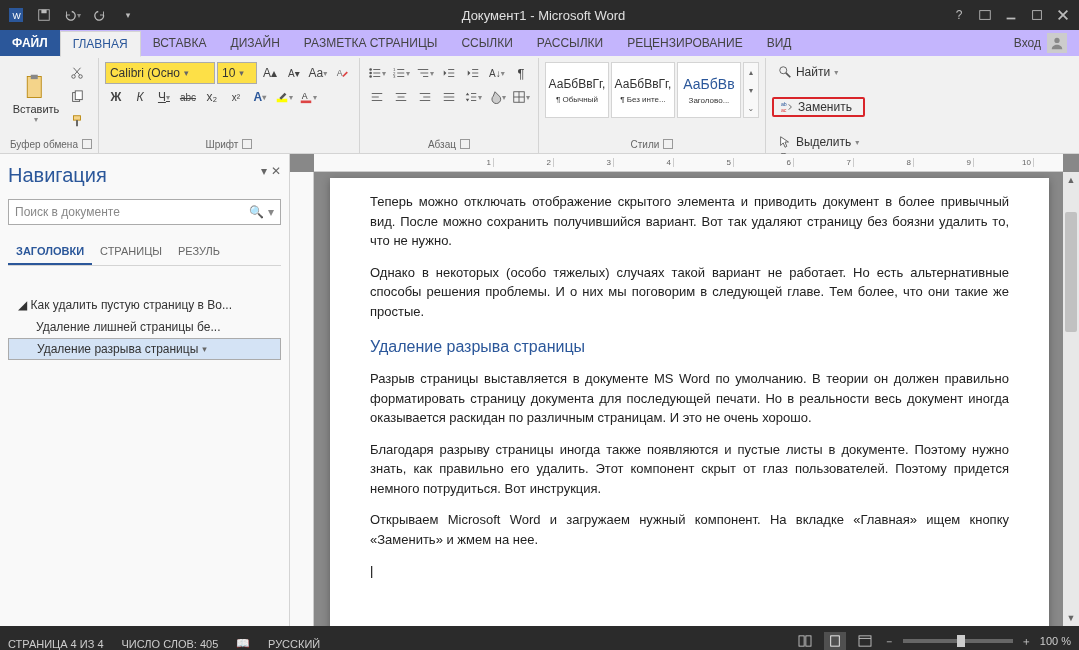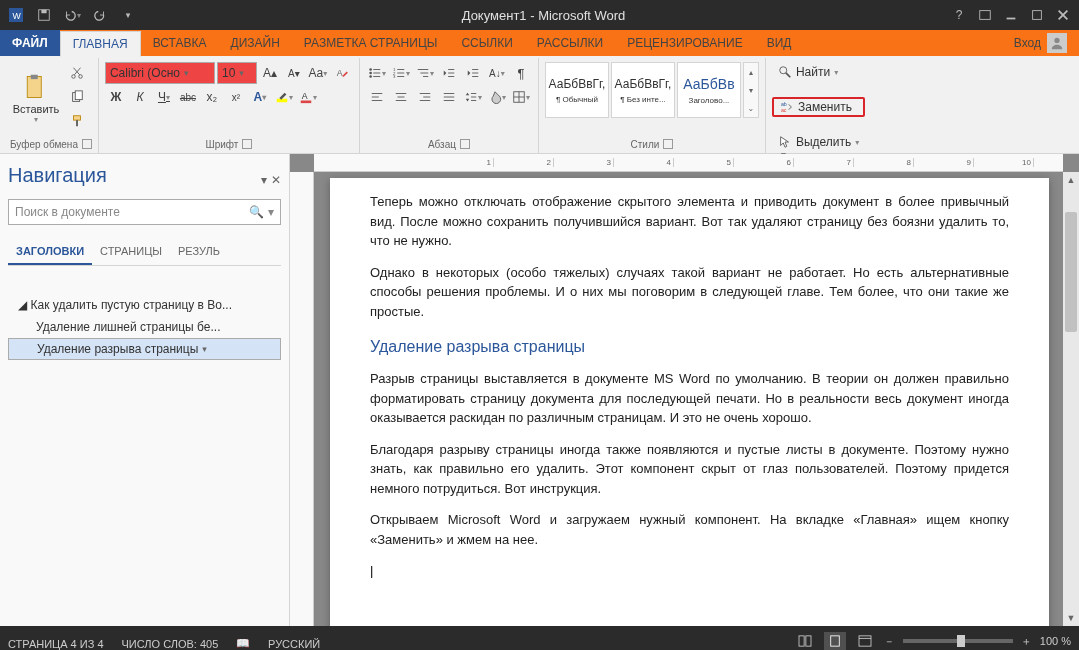--- a/index.html
+++ b/index.html
@@ -3,51 +3,51 @@
 <meta charset="utf-8">
 <style>
 * { margin:0; padding:0; box-sizing:border-box; font-family:"Segoe UI",Tahoma,sans-serif; }
 body { background:#2b2b2b; width:1079px; height:650px; overflow:hidden; font-size:12px; }
 .titlebar { height:30px; background:#2b2b2b; color:#ccc; display:flex; align-items:center; padding:0 4px; }
 .tb-left { display:flex; align-items:center; gap:4px; }
 .tb-btn { width:24px; height:22px; display:flex; align-items:center; justify-content:center; cursor:pointer; }
 .tb-btn svg { width:14px; height:14px; }
 .tb-center { flex:1; text-align:center; font-size:13px; color:#e0e0e0; }
 .tb-right { display:flex; align-items:center; gap:2px; }
-.ribbon-tabs { height:26px; background:#f97316; display:flex; align-items:stretch; border-bottom:none; }
+.ribbon-tabs { height:26px; background:#c4b5fd; display:flex; align-items:stretch; border-bottom:none; }
 .tab { padding:0 12px; display:flex; align-items:center; font-size:12px; color:#444; cursor:pointer; text-transform:uppercase; }
 .tab.file { background:#2b579a; color:#fff; font-weight:600; }
 .tab.active { color:#2b579a; border:1px solid #d4d4d4; border-bottom:1px solid #f1f1f1; background:#f1f1f1; position:relative; top:1px; }
 .signin { margin-left:auto; padding:0 12px; display:flex; align-items:center; font-size:12px; color:#444; gap:6px; }
 .avatar { width:20px; height:20px; background:#ccc; display:flex; align-items:center; justify-content:center; }
 .ribbon { height:98px; background:#f1f1f1; border-bottom:1px solid #d4d4d4; display:flex; padding:2px 4px 0 4px; }
 .group { display:flex; flex-direction:column; border-right:1px solid #d4d4d4; padding:0 6px; }
 .group-content { flex:1; display:flex; align-items:flex-start; gap:4px; padding-top:4px; }
 .group-label { height:18px; font-size:10px; color:#666; text-align:center; display:flex; align-items:center; justify-content:center; gap:4px; }
 .group-label .launcher { width:10px; height:10px; border:1px solid #999; cursor:pointer; }
 .big-btn { display:flex; flex-direction:column; align-items:center; justify-content:center; width:52px; height:72px; cursor:pointer; font-size:11px; color:#333; }
 .big-btn svg { width:28px; height:28px; margin-bottom:2px; }
 .col { display:flex; flex-direction:column; gap:2px; }
 .row { display:flex; align-items:center; gap:2px; }
 .mini { width:22px; height:22px; display:flex; align-items:center; justify-content:center; cursor:pointer; color:#444; }
 .mini svg { width:14px; height:14px; }
-.sel { height:22px; border:1px solid #ababab; background:#ef4444; padding:0 19px 0 4px; font-size:12px; display:flex; align-items:center; cursor:pointer; color:#333; }
+.sel { height:22px; border:1px solid #ababab; background:#fde047; padding:0 19px 0 4px; font-size:12px; display:flex; align-items:center; cursor:pointer; color:#333; }
 .sel::after { content:"▾"; margin-left:4px; font-size:9px; color:#666; }
 .styles-gallery { display:flex; gap:2px; align-items:center; }
 .style-item { width:64px; height:56px; border:1px solid #d4d4d4; background:#fff; display:flex; flex-direction:column; align-items:center; justify-content:center; font-size:8px; color:#333; cursor:pointer; }
 .style-item .preview { font-size:12px; margin-bottom:4px; }
 .style-item.head .preview { color:#2b579a; font-size:14px; }
 .styles-more { width:16px; height:56px; display:flex; flex-direction:column; border:1px solid #d4d4d4; background:#f8f8f8; }
 .styles-more div { flex:1; display:flex; align-items:center; justify-content:center; font-size:8px; cursor:pointer; color:#666; }
 .edit-col { display:flex; flex-direction:column; gap:15px; }
 .edit-btn { height:20px; padding:0 6px; display:flex; align-items:center; gap:4px; font-size:12px; cursor:pointer; color:#333; }
 .edit-btn.hl { border:2px solid #d9252a; border-radius:2px; }
 .workspace { display:flex; height:calc(650px - 30px - 26px - 98px - 24px); background:#888; }
 .navpane { width:290px; background:#f9f9f9; border-right:1px solid #d4d4d4; display:flex; flex-direction:column; padding:10px 8px; }
-.nav-title { font-size:20px; color:#2b579a; font-weight:400; display:flex; align-items:flex-end; justify-content:space-between; }
+.nav-title { font-size:20px; color:#2b579a; font-weight:400; display:flex; align-items:flex-start; justify-content:space-between; }
 .nav-title .ctrls { display:flex; gap:4px; font-size:12px; color:#666; }
 .nav-search { margin-top:12px; height:26px; border:1px solid #ababab; background:#fff; display:flex; align-items:center; padding:0 6px; color:#888; font-size:12px; }
 .nav-search .mag { margin-left:auto; }
 .nav-tabs { margin-top:14px; display:flex; border-bottom:1px solid #d4d4d4; font-size:11px; }
 .nav-tab { padding:6px 8px; color:#666; cursor:pointer; }
 .nav-tab.active { color:#2b579a; border-bottom:2px solid #2b579a; font-weight:600; }
 .nav-tree { margin-top:28px; font-size:12px; color:#333; }
 .nav-tree .item { padding:4px 0 4px 10px; white-space:nowrap; overflow:hidden; text-overflow:ellipsis; cursor:pointer; }
 .nav-tree .sub { padding-left:28px; }
 .nav-tree .item.sel { background:#d4e3f5; }

